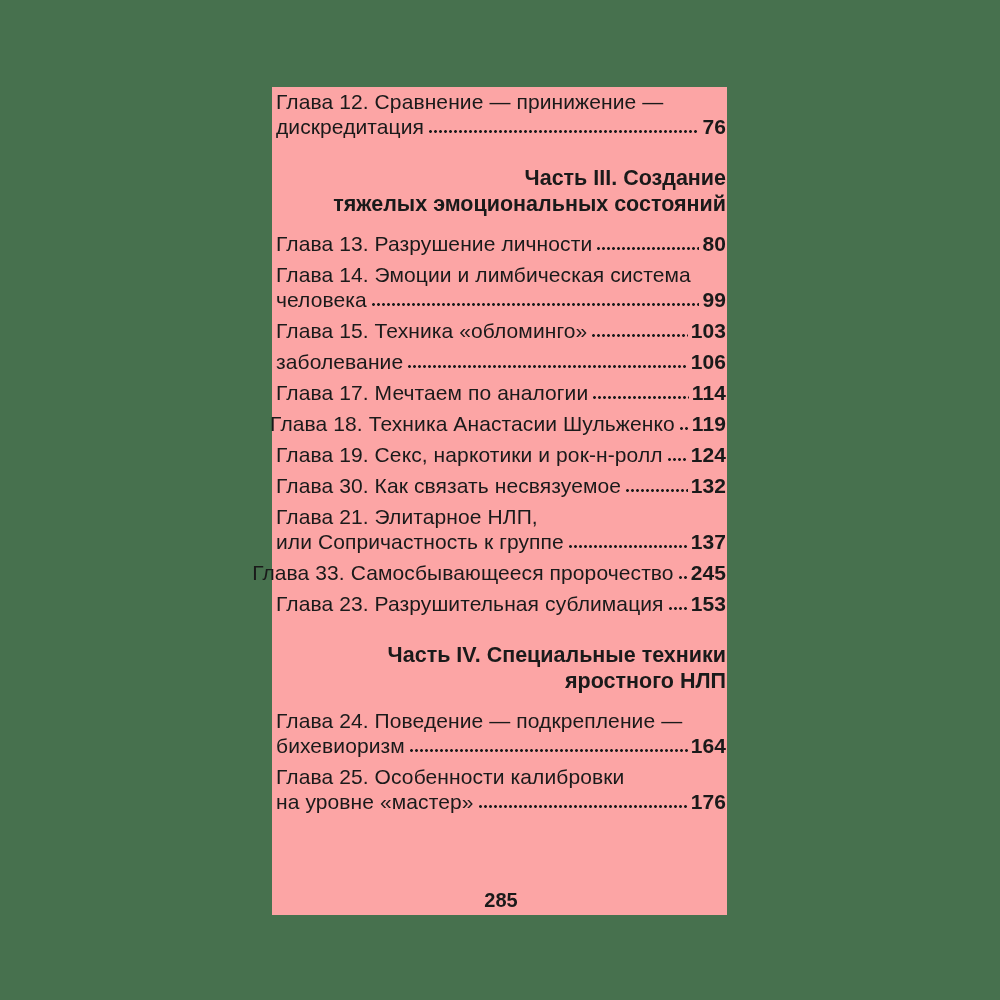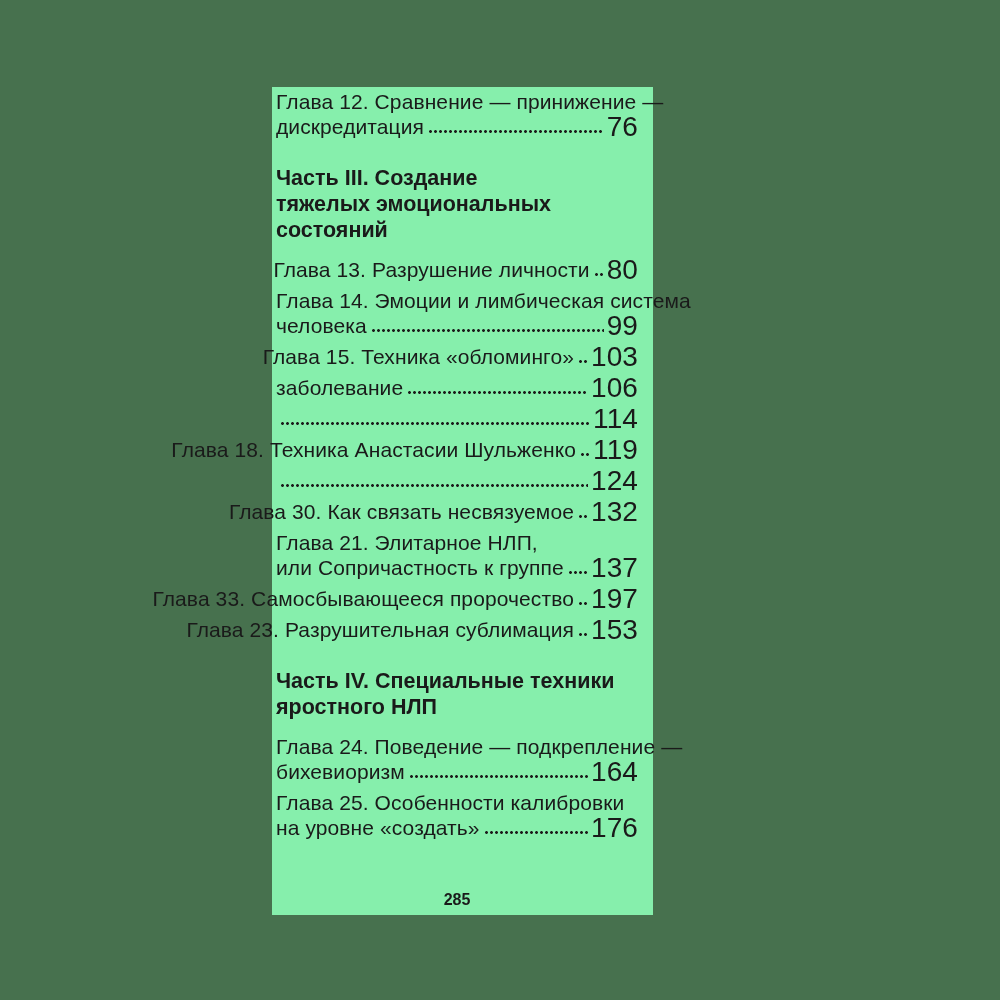--- a/index.html
+++ b/index.html
@@ -8,24 +8,24 @@
     overflow: hidden;
   }
   body {
     background: #47714e;
     position: relative;
     font-family: "Liberation Sans", "DejaVu Sans", sans-serif;
   }
   .paper {
     position: absolute;
     left: 272px; top: 87px;
-    width: 381px; height: 828px;
-    background: #86efac;
+    width: 455px; height: 828px;
+    background: #fca5a5;
     box-sizing: border-box;
-    padding: 2px 15px 2px 4px;
+    padding: 2px 1px 2px 4px;
     display: flex;
     flex-direction: column;
     color: #1a1a1a;
   }
   .toc { display: block; }
   .entry { margin-bottom: 6px; }
   .line {
     font-size: 21px;
     line-height: 25px;
     letter-spacing: 0.1px;
@@ -39,35 +39,36 @@
     align-self: flex-end;
     height: 5px;
     margin: 0 3px 5px 4px;
     background-image: radial-gradient(circle, #1b1b1b 1.2px, transparent 1.6px);
     background-size: 5px 5px;
     background-position: left bottom;
     background-repeat: repeat-x;
   }
   .pg {
     flex: 0 0 auto;
-    font-size: 28px;
+    font-size: 21px;
     line-height: 25px;
+    font-weight: bold;
   }
   .part {
     margin: 26px 0 14px 0;
-    text-align: left;
+    text-align: right;
     font-weight: bold;
     font-size: 21.5px;
     line-height: 26px;
   }
   .folio {
     margin-top: auto;
     text-align: center;
     font-weight: bold;
-    font-size: 16px;
+    font-size: 20px;
     line-height: 22px;
     padding-bottom: 2px;
   }
 </style>
 </head>
 <body>
 
 <div class="paper">
   <div class="toc">
 
@@ -113,35 +114,37 @@
     <div class="entry">
       <div class="line row">
         <span class="t">заболевание</span>
         <span class="leader"></span>
         <span class="pg">106</span>
       </div>
     </div>
 
     <div class="entry">
       <div class="line row">
+        <span class="t">Глава 17. Мечтаем по аналогии</span>
         <span class="leader"></span>
         <span class="pg">114</span>
       </div>
     </div>
 
     <div class="entry">
       <div class="line row">
         <span class="t">Глава 18. Техника Анастасии Шульженко</span>
         <span class="leader"></span>
         <span class="pg">119</span>
       </div>
     </div>
 
     <div class="entry">
       <div class="line row">
+        <span class="t">Глава 19. Секс, наркотики и рок-н-ролл</span>
         <span class="leader"></span>
         <span class="pg">124</span>
       </div>
     </div>
 
     <div class="entry">
       <div class="line row">
         <span class="t">Глава 30. Как связать несвязуемое</span>
         <span class="leader"></span>
         <span class="pg">132</span>
@@ -154,21 +157,21 @@
         <span class="t">или Сопричастность к группе</span>
         <span class="leader"></span>
         <span class="pg">137</span>
       </div>
     </div>
 
     <div class="entry">
       <div class="line row">
         <span class="t">Глава 33. Самосбывающееся пророчество</span>
         <span class="leader"></span>
-        <span class="pg">197</span>
+        <span class="pg">245</span>
       </div>
     </div>
 
     <div class="entry">
       <div class="line row">
         <span class="t">Глава 23. Разрушительная сублимация</span>
         <span class="leader"></span>
         <span class="pg">153</span>
       </div>
     </div>
@@ -183,21 +186,21 @@
       <div class="line row">
         <span class="t">бихевиоризм</span>
         <span class="leader"></span>
         <span class="pg">164</span>
       </div>
     </div>
 
     <div class="entry">
       <div class="line">Глава 25. Особенности калибровки</div>
       <div class="line row">
-        <span class="t">на уровне «создать»</span>
+        <span class="t">на уровне «мастер»</span>
         <span class="leader"></span>
         <span class="pg">176</span>
       </div>
     </div>
 
   </div>
 
   <div class="folio">285</div>
 </div>
 

